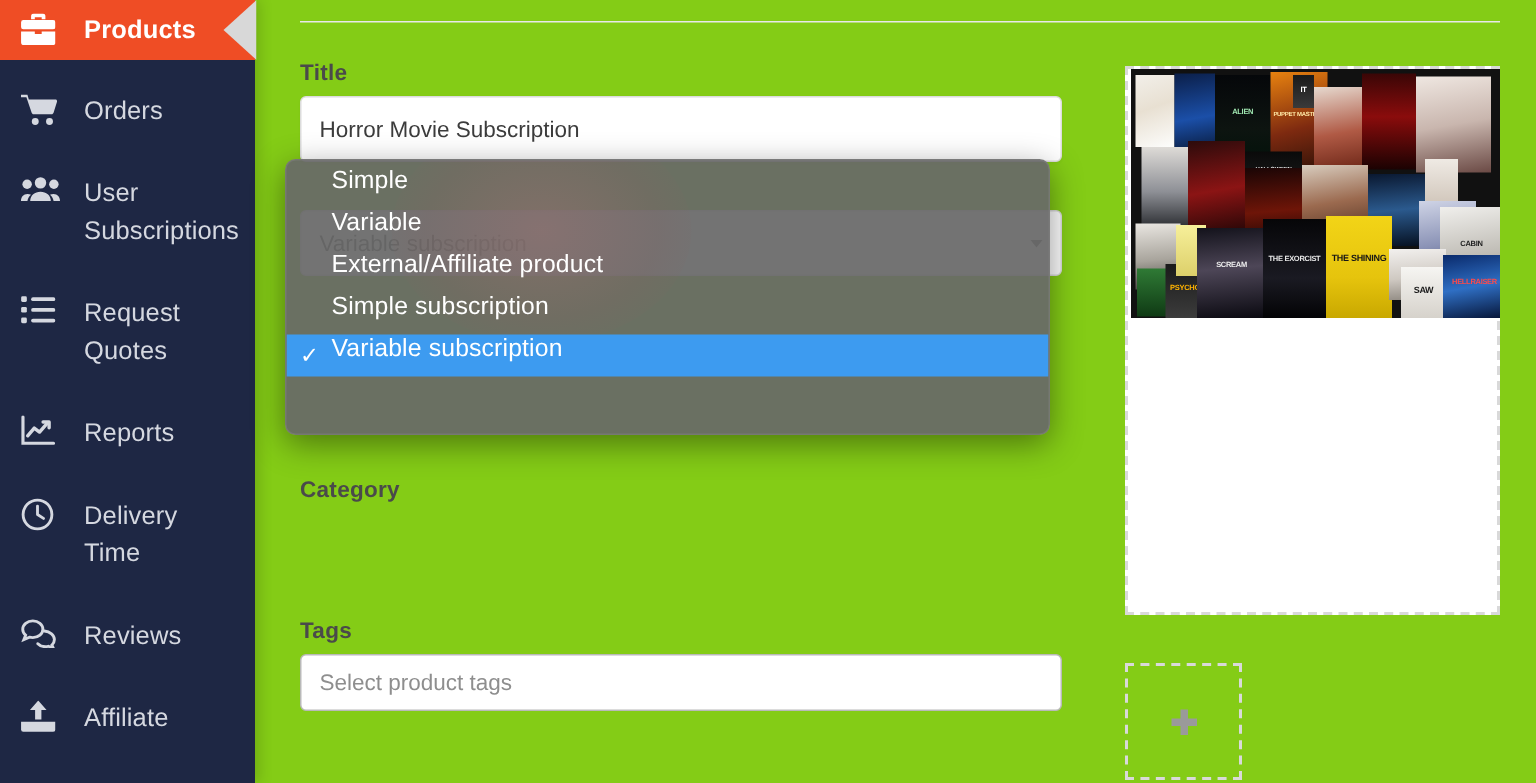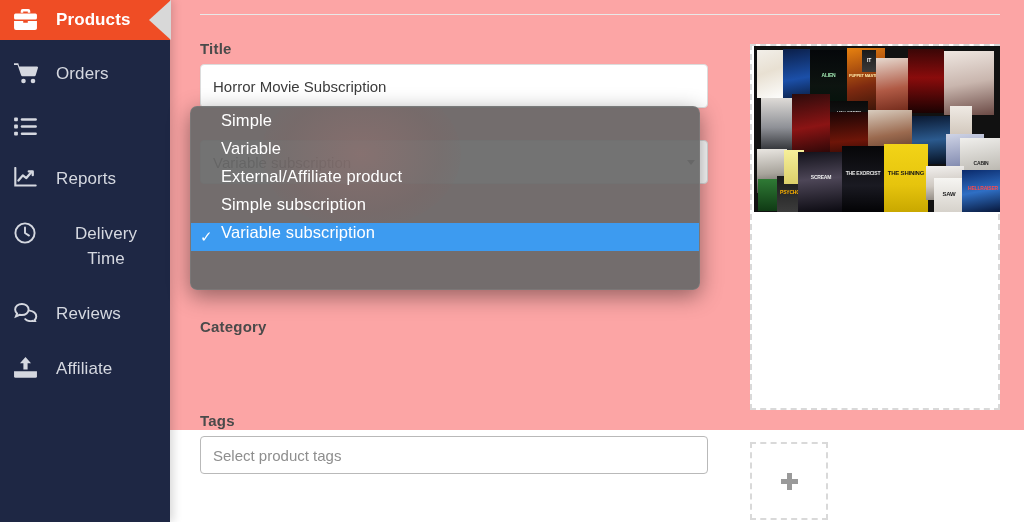--- a/index.html
+++ b/index.html
@@ -22,21 +22,20 @@
   }
   .nav-item {
     position: relative;
     display: flex; align-items: flex-start;
     padding: 21px 14px 9px 14px;
     color: #d5d8e0;
     font-size: 17px;
     line-height: 25px;
     letter-spacing: 0.1px;
     min-height: 50px;
-    text-align: center;
   }
   .nav-item .ico {
     width: 34px; min-width: 34px;
     display: flex; align-items: flex-start; justify-content: flex-start;
     padding-top: 1px;
   }
   .nav-item .ico svg { display:block; }
   .nav-item .lbl { padding-left: 8px; }
   .nav-item.active {
     background: #ef4d25;
@@ -56,21 +55,21 @@
   .nav-arrow:after {
     content: "";
     position: absolute; right: 0; top: 0;
     width: 0; height: 0;
     border-top: 20px solid transparent;
     border-bottom: 20px solid transparent;
     border-right: 22px solid #d8d8d8;
   }
 
   
-  #main { position: absolute; left: 170px; top: 0; width: 854px; height: 430px; background:#fca5a5; }
+  #main { position: absolute; left: 170px; top: 0; width: 854px; height: 522px; background:#84cc16; }
   .top-divider {
     position: absolute; left: 30px; top: 14px;
     width: 800px; height: 1px; background: #e8e8e8;
   }
 
   .form-col { position: absolute; left: 30px; top: 40px; width: 540px; }
   .field-label {
     font-size: 15px; font-weight: bold; color: #4a4a4a;
     letter-spacing: 0.2px; margin-bottom: 7px;
   }
@@ -203,32 +202,46 @@
       <span class="ico">
         <svg width="24" height="22" viewBox="0 0 24 22" fill="#d5d8e0">
           <path d="M0 1.2h4.3l.9 3.2H23c.7 0 1.2.7 1 1.4l-2.3 7.4c-.2.6-.7 1-1.3 1H8.4c-.6 0-1.1-.4-1.3-1L3.6 2.9H0z"></path>
           <circle cx="9.5" cy="19" r="2.3"></circle>
             <circle cx="19" cy="19" r="2.3"></circle>
         </svg>
       </span>
       <span class="lbl">Orders</span>
     </div>
 
+    <div class="nav-item">
+      <span class="ico">
+        <svg width="26" height="18" viewBox="0 0 28 18" fill="#d5d8e0">
+          <circle cx="14" cy="4.6" r="4.1"></circle>
+            <circle cx="4.4" cy="5.6" r="3.4"></circle>
+            <circle cx="23.6" cy="5.6" r="3.4"></circle>
+          <path d="M6.6 17.6c0-4 3.3-6.6 7.4-6.6s7.4 2.6 7.4 6.6z"></path>
+          <path d="M0 17.6c0-3 1.8-5.1 4.6-5.1 1 0 1.9.2 2.6.6-1.4 1.2-2.3 2.7-2.6 4.5z"></path>
+          <path d="M28 17.6c0-3-1.8-5.1-4.6-5.1-1 0-1.9.2-2.6.6 1.4 1.2 2.3 2.7 2.6 4.5z"></path>
+        </svg>
+      </span>
+      <span class="lbl">User Subscriptions</span>
+    </div>
 
     <div class="nav-item">
       <span class="ico">
         <svg width="23" height="19" viewBox="0 0 24 20" fill="#d5d8e0">
           <rect x="0" y="0.5" width="4" height="4" rx="1"></rect>
             <rect x="7" y="1.3" width="17" height="2.6" rx="1.3"></rect>
           <rect x="0" y="8" width="4" height="4" rx="1"></rect>
             <rect x="7" y="8.8" width="17" height="2.6" rx="1.3"></rect>
           <rect x="0" y="15.5" width="4" height="4" rx="1"></rect>
             <rect x="7" y="16.3" width="17" height="2.6" rx="1.3"></rect>
         </svg>
       </span>
+      <span class="lbl">Request Quotes</span>
     </div>
 
 
     <div class="nav-item">
       <span class="ico">
         <svg width="23" height="20" viewBox="0 0 24 21" fill="none" stroke="#d5d8e0">
           <path d="M1.3 1v18.4h21.4" stroke-width="2.2" stroke-linecap="round"></path>
           <path d="M4.6 14.2l4.6-5.4 3.7 2.8 5.6-6.5" stroke-width="2.4" stroke-linecap="round" stroke-linejoin="round"></path>
           <path d="M15.4 4.6h4.2v4" stroke-width="2.4" stroke-linecap="round" stroke-linejoin="round"></path>
         </svg>

